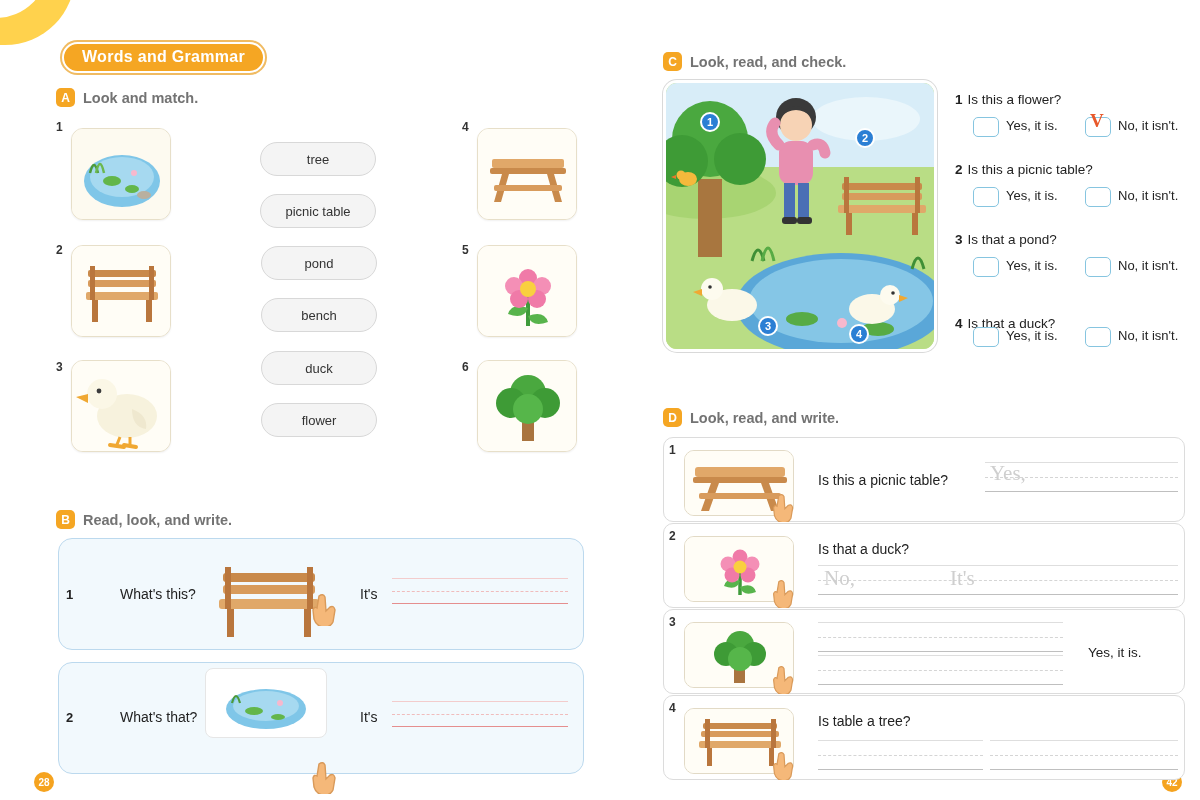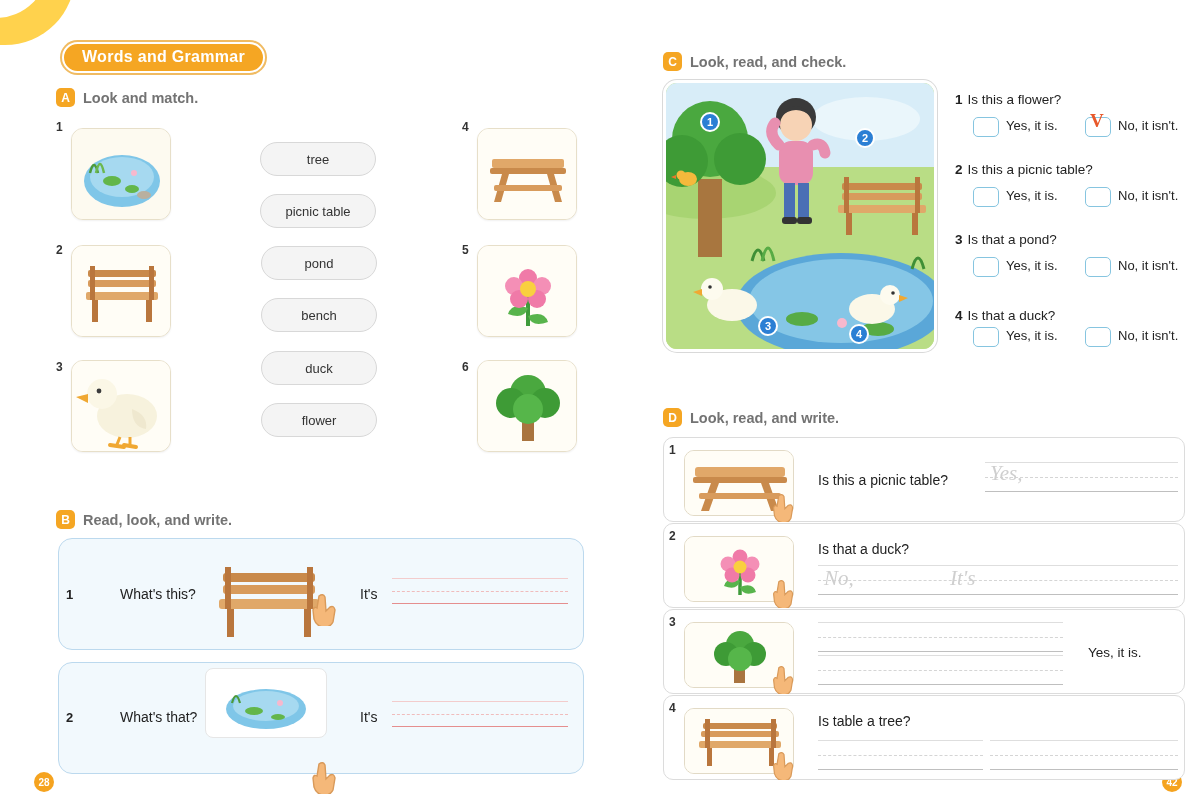--- a/index.html
+++ b/index.html
@@ -155,21 +155,20 @@
     border-top: 1px solid #dedede;
     border-bottom: 1px solid #bfbfbf;
   }
   .d-line:after {
     content: ""; position: absolute; left: 0; right: 0; top: 50%;
     border-top: 1px dashed #d5d5d5;
   }
   .ghost {
     position: absolute; font-size: 21px; color: #cfcfcf;
     font-family: "Liberation Serif", serif;
-    font-style: italic;
   }
   .d-ans { position: absolute; font-size: 13.5px; color: #222; }
 
   
   .hand {
     position: absolute; width: 26px; height: 30px;
   }
 </style>
 </head>
 <body>
@@ -410,21 +409,21 @@
   <div class="c-opt" style="left:1118px; top:188px;">No, it isn't.</div>
 
   <div class="c-q" style="left:955px; top:232px;">
     <span class="n">3</span><span>Is that a pond?</span>
   </div>
   <div class="cbox" style="left:973px; top:257px;"></div>
   <div class="c-opt" style="left:1006px; top:258px;">Yes, it is.</div>
   <div class="cbox" style="left:1085px; top:257px;"></div>
   <div class="c-opt" style="left:1118px; top:258px;">No, it isn't.</div>
 
-  <div class="c-q" style="left:955px; top:308px;">
+  <div class="c-q" style="left:955px; top:316px;">
     <span class="n">4</span><span>Is that a duck?</span>
   </div>
   <div class="cbox" style="left:973px; top:327px;"></div>
   <div class="c-opt" style="left:1006px; top:328px;">Yes, it is.</div>
   <div class="cbox" style="left:1085px; top:327px;"></div>
   <div class="c-opt" style="left:1118px; top:328px;">No, it isn't.</div>
 
   <div class="sec-head" style="left:663px; top:408px;">
     <div class="sec-badge">D</div>
     <div class="sec-title">Look, read, and write.</div>

